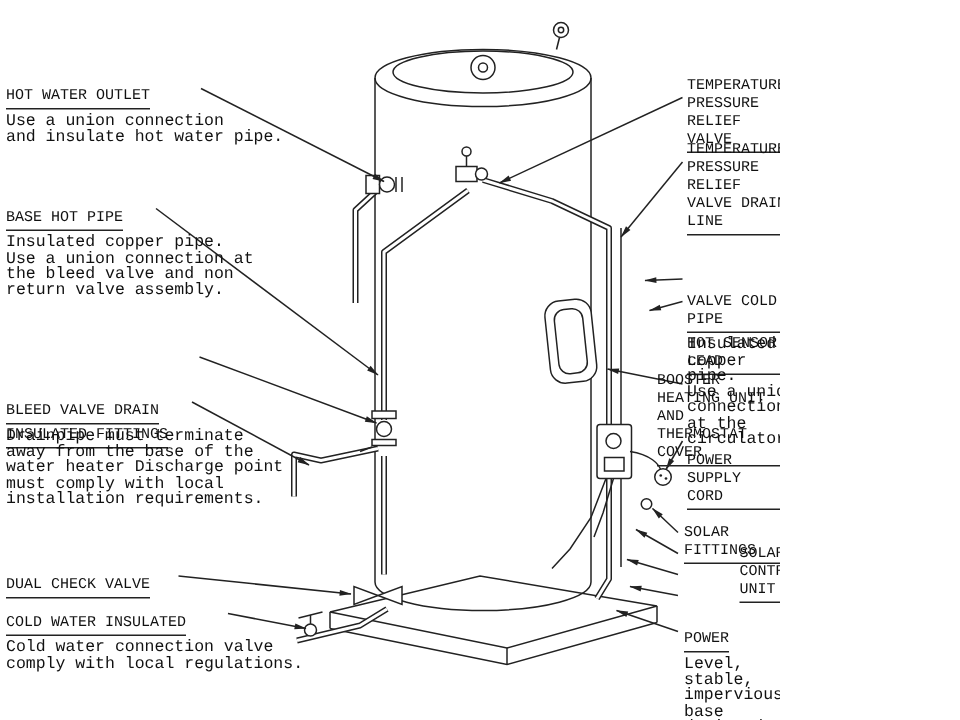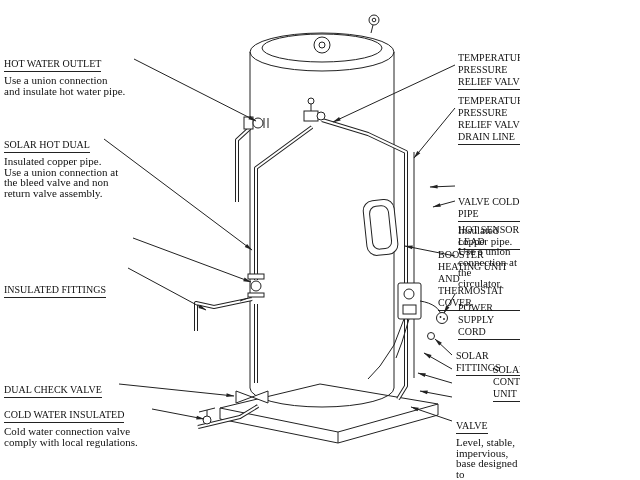--- a/index.html
+++ b/index.html
@@ -1,17 +1,17 @@
 <!DOCTYPE html>
 <html><head>
 <meta charset="utf-8">
 <style>
   html,body{margin:0;padding:0;background:#fff;}
   #stage{position:relative;width:520px;height:480px;background:#fff;overflow:hidden;
-         font-family:Liberation Serif, serif;color:#1b1b1b;}
+         font-family:Liberation Mono, monospace;color:#1b1b1b;}
   #drawing{position:absolute;left:0;top:0;}
   .lbl{position:absolute;}
   .lt{display:inline-block;font-size:10px;line-height:12px;letter-spacing:0px;
       border-bottom:1px solid #222;padding-bottom:1px;white-space:pre-line;color:#111;}
   .ld{font-size:11px;line-height:10.5px;margin-top:3px;white-space:pre-line;color:#111;}
   .stroke{fill:none;stroke:#222;stroke-width:1;}
   .pipe-o{fill:none;stroke:#222;stroke-width:4;stroke-linejoin:round;}
   .pipe-i{fill:none;stroke:#fff;stroke-width:2;stroke-linejoin:round;}
   .leader{stroke:#222;stroke-width:1;}
   .fillw{fill:#fff;stroke:#222;stroke-width:1;}
@@ -145,31 +145,39 @@
     </g>
   </svg>
 
   <div class="lbl" style="left:4px;top:53px;">
     <span class="lt">HOT WATER OUTLET</span>
     <div class="ld">Use a union connection
 and insulate hot water pipe.</div>
   </div>
 
   <div class="lbl" style="left:4px;top:134px;">
-    <span class="lt">SOLAR HOT DUAL</span>
+    <span class="lt">BASE HOT PIPE</span>
     <div class="ld">Insulated copper pipe.
 Use a union connection at
 the bleed valve and non
 return valve assembly.</div>
   </div>
 
   <div class="lbl" style="left:4px;top:233px;margin-top:46px;">
     <span class="lt">INSULATED FITTINGS</span>
   </div>
 
+  <div class="lbl" style="left:4px;top:263px;">
+    <span class="lt">BLEED VALVE DRAIN</span>
+    <div class="ld">Drainpipe must terminate
+away from the base of the
+water heater  Discharge point
+must comply with local
+installation requirements.</div>
+  </div>
 
   <div class="lbl" style="left:4px;top:379px;">
     <span class="lt">DUAL CHECK VALVE</span>
   </div>
 
   <div class="lbl" style="left:4px;top:404px;">
     <span class="lt">COLD WATER INSULATED</span>
     <div class="ld">Cold water connection valve
 comply with local regulations.</div>
   </div>
@@ -208,19 +216,19 @@
     <span class="lt">SOLAR FITTINGS</span>
   </div>
 
   <div class="lbl" style="left:456px;top:364px;margin-left:37px;">
     <span class="lt">SOLAR CONTROL UNIT</span>
   </div>
 
 
 
   <div class="lbl" style="left:456px;top:415px;">
-    <span class="lt">VALVE</span>
+    <span class="lt">POWER</span>
     <div class="ld">Level, stable, impervious,
 base designed to
 avoid ponding.</div>
   </div>
 
 </div>
 
 </body></html>

